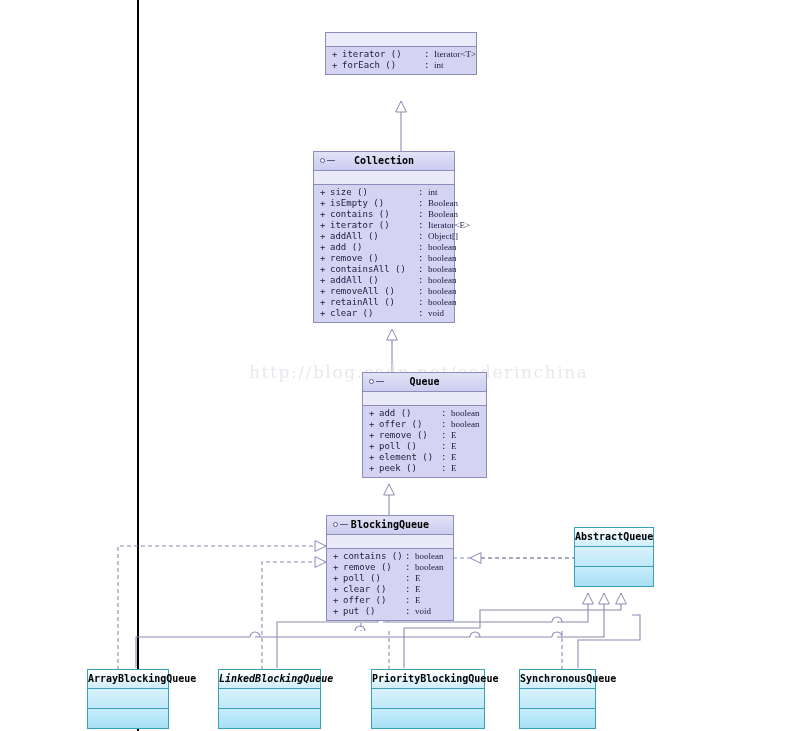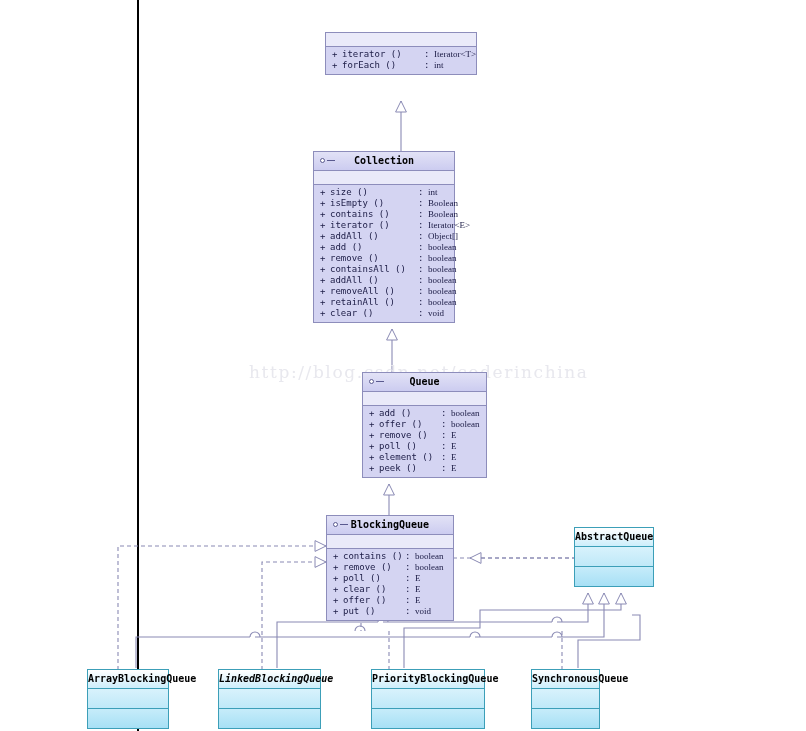--- a/index.html
+++ b/index.html
@@ -329,19 +329,19 @@
     <div class="cmid"></div>
     <div class="cbot"></div>
   </div>
 
   <div class="uml cls" style="left:371px;top:669px;width:114px;">
     <div class="chdr">PriorityBlockingQueue</div>
     <div class="cmid"></div>
     <div class="cbot"></div>
   </div>
 
-  <div class="uml cls" style="left:531px;top:669px;width:69px;">
+  <div class="uml cls" style="left:519px;top:669px;width:77px;">
     <div class="chdr">SynchronousQueue</div>
     <div class="cmid"></div>
     <div class="cbot"></div>
   </div>
 
 </div>
 
 </body></html>

